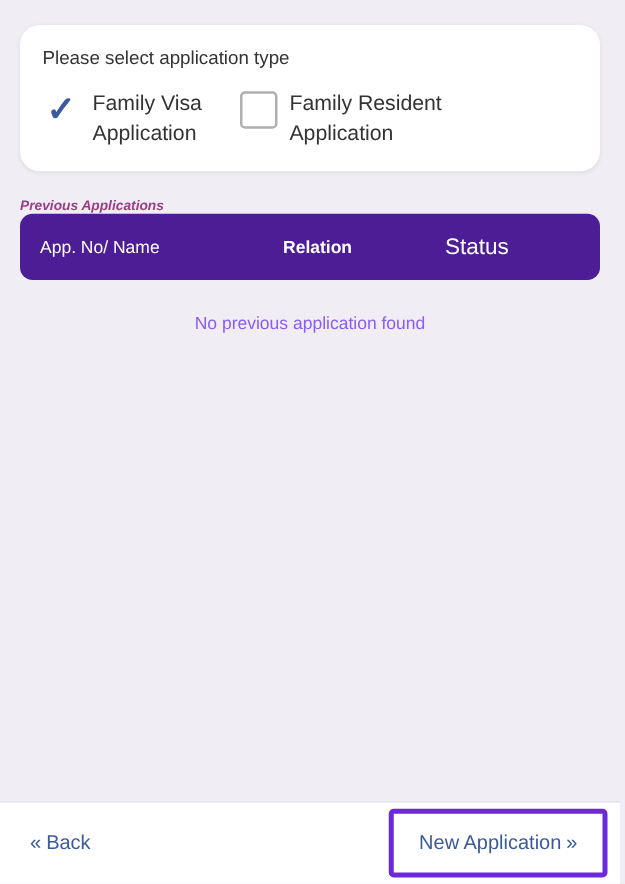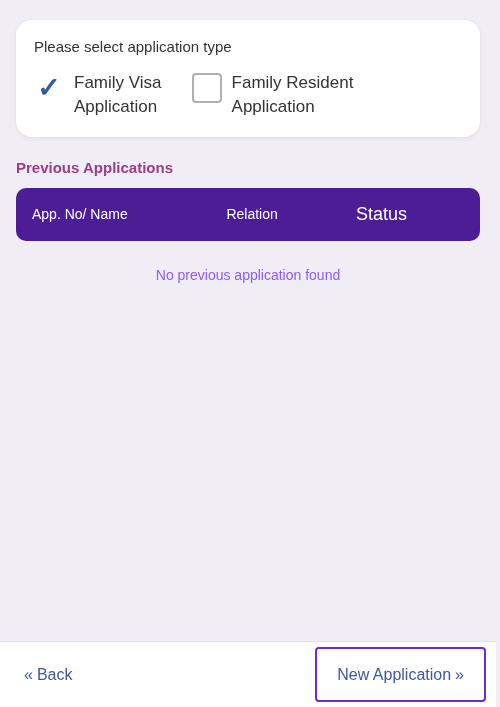--- a/index.html
+++ b/index.html
@@ -91,24 +91,24 @@
 
     .option-label {
       font-size: 17px;
       color: #333333;
       line-height: 1.4;
       font-weight: 500;
     }
 
     
     .prev-apps-label {
-      font-size: 15px;
+      font-size: 11px;
       color: #9b3d8a;
       font-weight: 600;
-      margin-bottom: 12px;
+      font-style: italic;
     }
 
     
     .table-header {
       background: #4c1d95;
       border-radius: 10px;
       padding: 16px 16px;
       display: flex;
       flex-direction: row;
       align-items: center;
@@ -119,21 +119,21 @@
       flex: 1.8;
       font-size: 14px;
       color: #ffffff;
       font-weight: 500;
     }
 
     .col-relation {
       flex: 1.2;
       font-size: 14px;
       color: #ffffff;
-      font-weight: 400;
+      font-weight: 700;
     }
 
     .col-status {
       flex: 1;
       font-size: 18px;
       color: #ffffff;
       font-weight: 500;
     }
 
     .no-apps-text {
@@ -175,21 +175,21 @@
       align-items: center;
       justify-content: center;
       gap: 4px;
       padding: 14px 20px;
       height: calc(100% - 10px);
       margin: 5px 10px 5px 0;
       font-size: 16px;
       color: #3a5a9c;
       cursor: pointer;
       background: transparent;
-      border: 2px solid #6d28d9;
+      border: 4px solid #6d28d9;
       border-radius: 4px;
       font-weight: 400;
     }
 
     .chevron-left {
       font-size: 16px;
       color: #3a5a9c;
     }
 
     .chevron-right {

